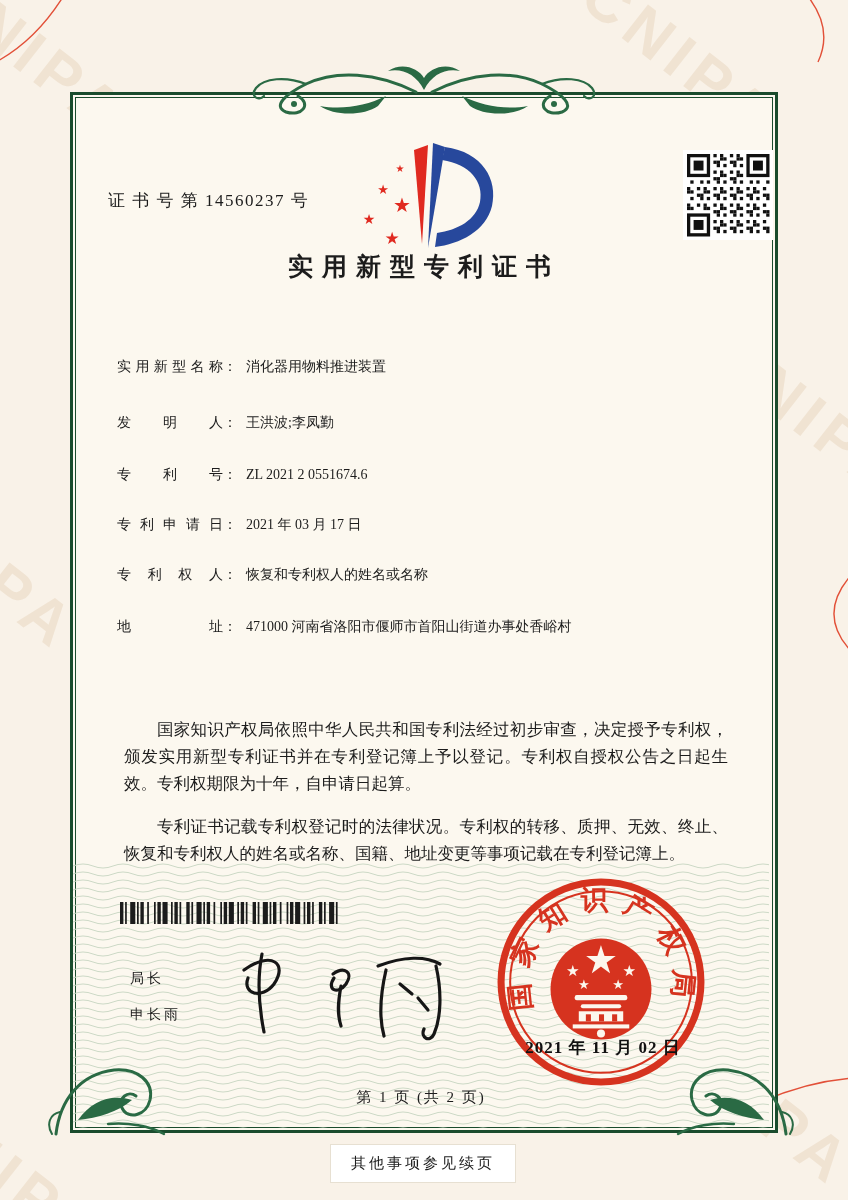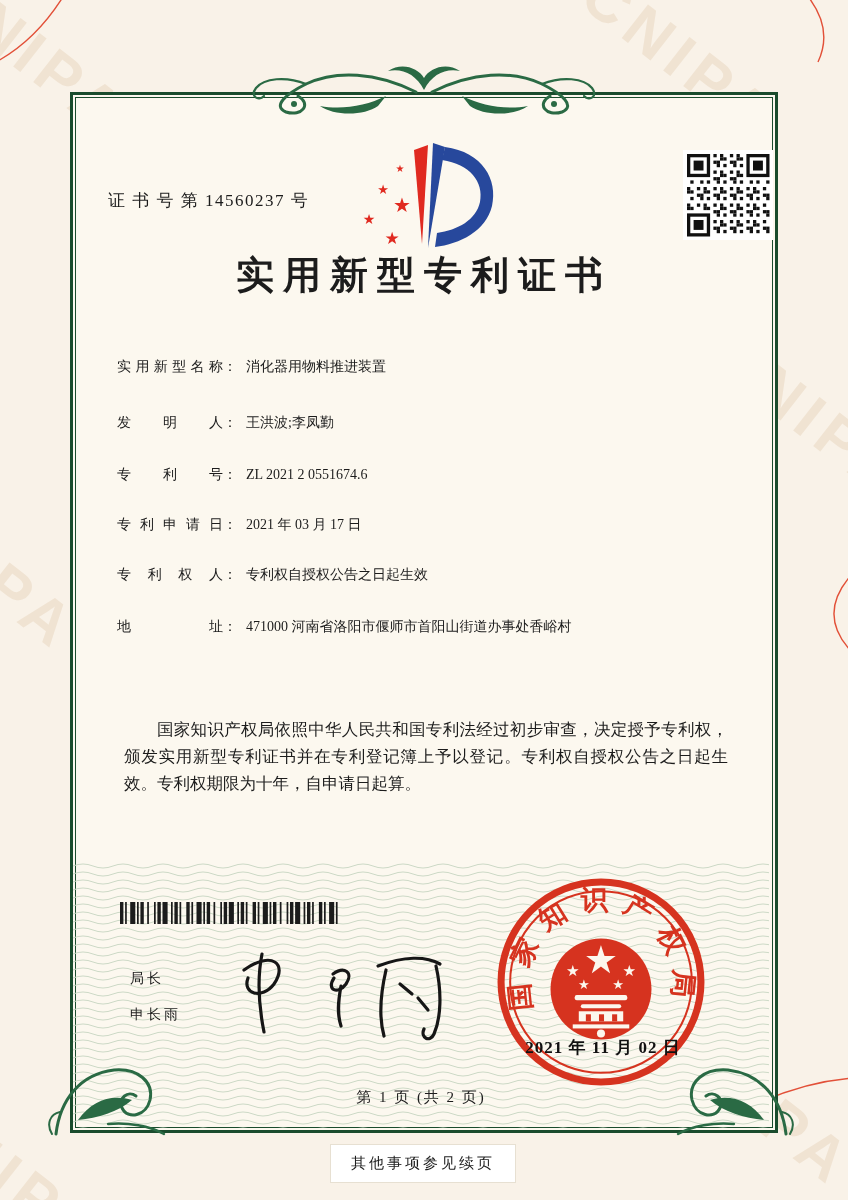--- a/index.html
+++ b/index.html
@@ -25,21 +25,21 @@
     position:absolute;left:2px;top:2px;right:2px;bottom:2px;
     border:1px solid #1a4c2d;
   }
   .orn{position:absolute;pointer-events:none;}
   
   .cert-no{position:absolute;left:108px;top:141px;font-size:17px;letter-spacing:1.5px;margin-top:48px;}
   .logo{position:absolute;left:338px;top:132px;}
   .qr{position:absolute;left:683px;top:150px;background:#fff;}
   .title{
     position:absolute;left:0;top:250px;width:100%;text-align:center;
-    font-size:38px;font-weight:bold;letter-spacing:9px;
+    font-size:25px;font-weight:bold;letter-spacing:9px;
   }
   
   .frow{position:absolute;left:117px;font-size:14px;white-space:nowrap;}
   .flabel{
     display:inline-block;width:106px;vertical-align:bottom;
     text-align:justify;text-align-last:justify;
   }
   .fcolon{margin-right:9px;}
   .grant-no{position:absolute;left:345px;top:0;white-space:nowrap;}
   
@@ -313,29 +313,30 @@
   <div class="frow" style="top:414px">
     <span class="flabel">发明人</span><span class="fcolon">：</span><span>王洪波;李凤勤</span>
   </div>
   <div class="frow" style="top:466px">
     <span class="flabel">专利号</span><span class="fcolon">：</span><span>ZL 2021 2 0551674.6</span>
   </div>
   <div class="frow" style="top:516px">
     <span class="flabel">专利申请日</span><span class="fcolon">：</span><span>2021 年 03 月 17 日</span>
   </div>
   <div class="frow" style="top:566px">
-    <span class="flabel">专利权人</span><span class="fcolon">：</span><span>专利权自授权公告之日起生效</span>
+    <span class="flabel">专利权人</span><span class="fcolon">：</span><span>恢复和专利权人的姓名或名称</span>
   </div>
   <div class="frow" style="top:618px">
     <span class="flabel">地址</span><span class="fcolon">：</span><span>471000 河南省洛阳市偃师市首阳山街道办事处香峪村</span>
   </div>
 
 
   <div class="paras">
     <p>国家知识产权局依照中华人民共和国专利法经过初步审查，决定授予专利权，颁发实用新型专利证书并在专利登记簿上予以登记。专利权自授权公告之日起生效。专利权期限为十年，自申请日起算。</p>
+    <p>专利证书记载专利权登记时的法律状况。专利权的转移、质押、无效、终止、恢复和专利权人的姓名或名称、国籍、地址变更等事项记载在专利登记簿上。</p>
   </div>
 
   <svg id="barcode-svg" class="barcode" width="222" height="22">
       <rect x="0" y="0" width="3.4" height="22" fill="#1c1c1c"></rect>
       <rect x="5.1" y="0" width="1.7" height="22" fill="#1c1c1c"></rect>
       <rect x="10.2" y="0" width="5.1" height="22" fill="#1c1c1c"></rect>
       <rect x="17" y="0" width="1.7" height="22" fill="#1c1c1c"></rect>
       <rect x="20.4" y="0" width="3.4" height="22" fill="#1c1c1c"></rect>
       <rect x="27.199999999999996" y="0" width="1.7" height="22" fill="#1c1c1c"></rect>
       <rect x="33.99999999999999" y="0" width="1.7" height="22" fill="#1c1c1c"></rect>

